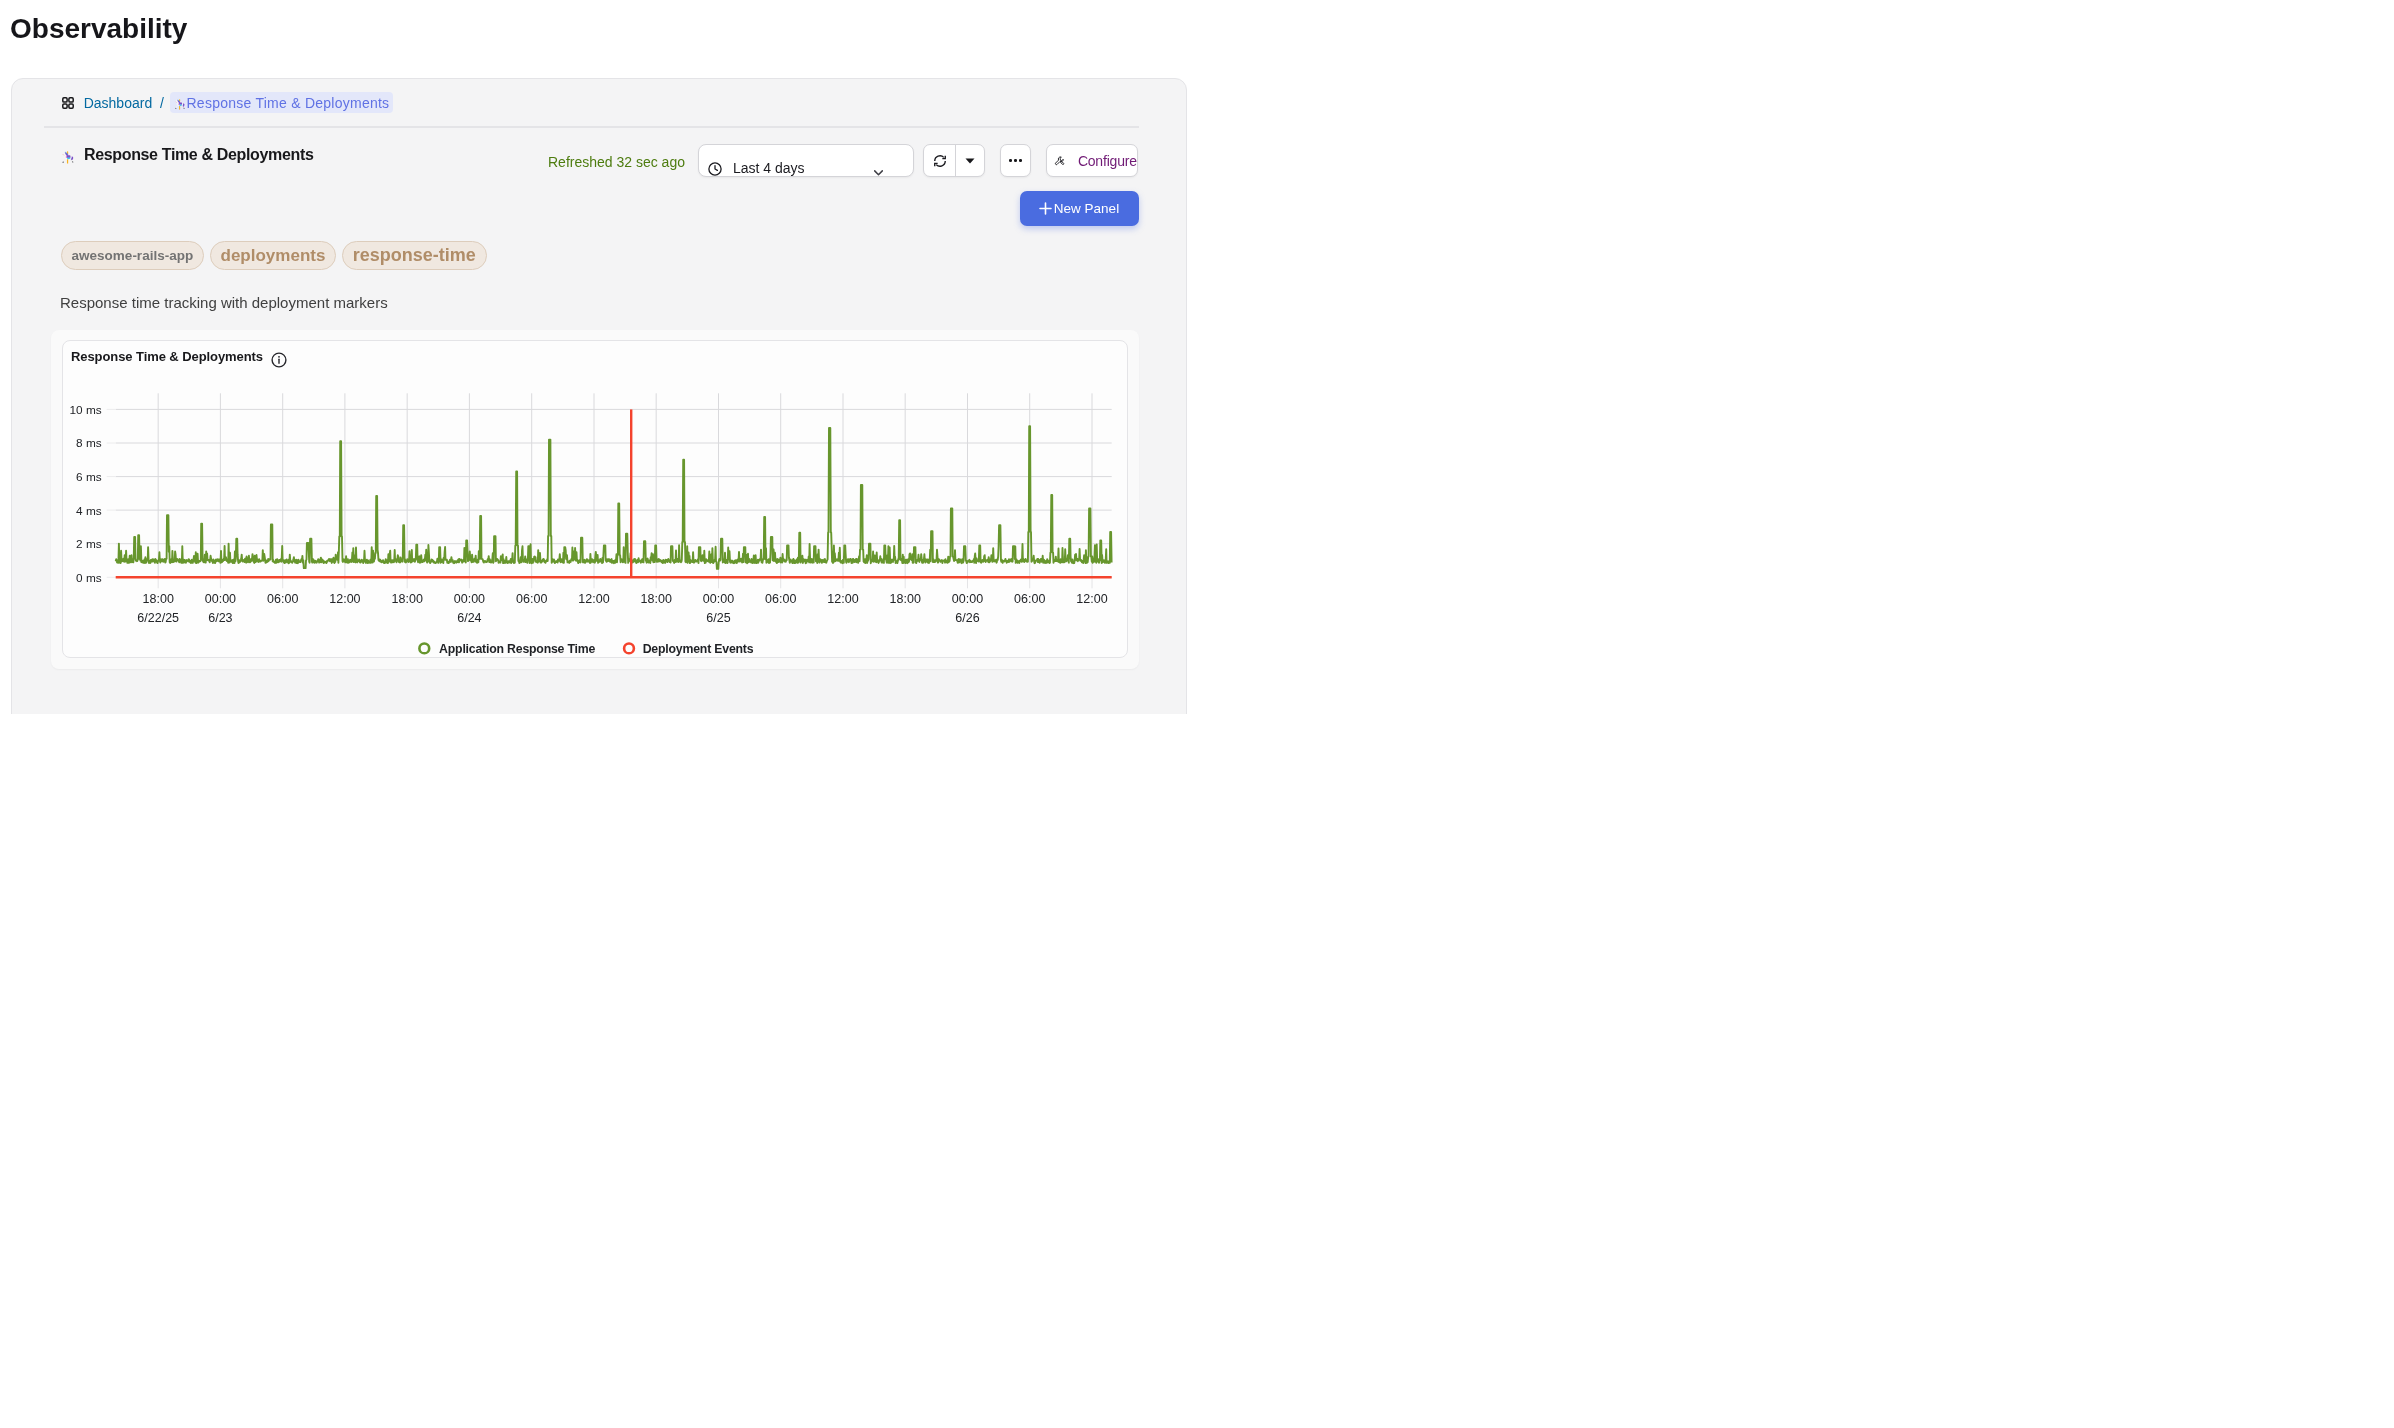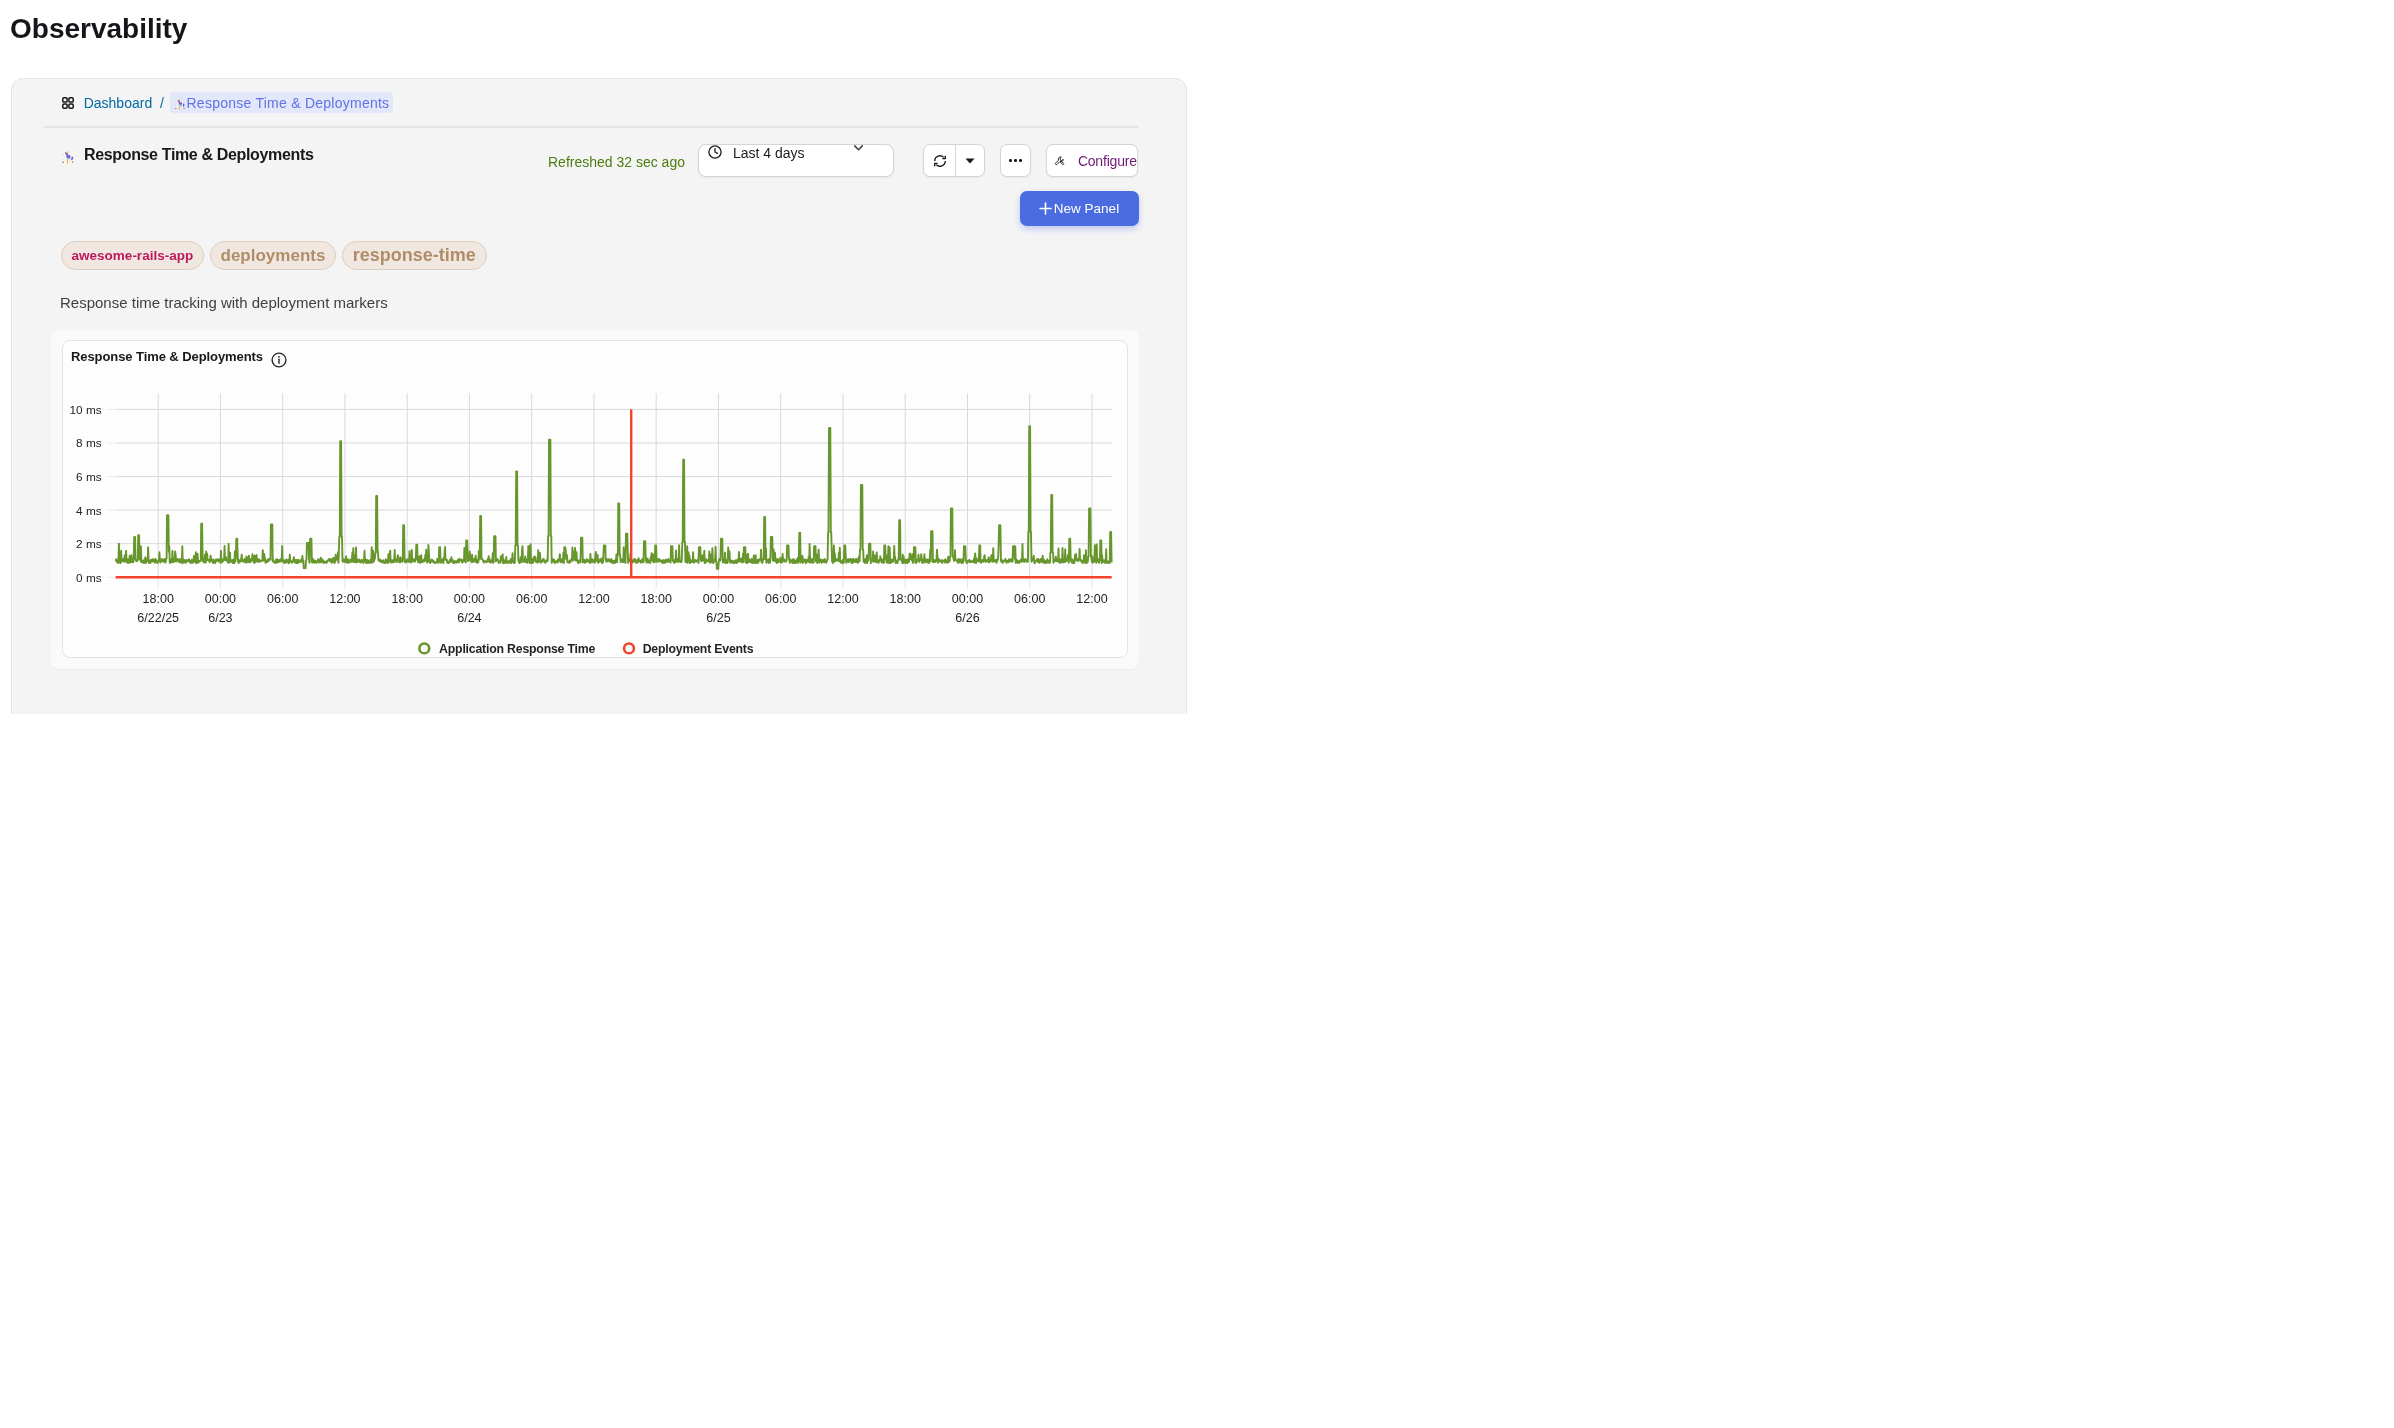--- a/index.html
+++ b/index.html
@@ -55,21 +55,21 @@
 <path d="M9 5 C12 5 14 8 15 11" stroke="#3bb3e8" stroke-width="1.2" fill="none"></path>
 <path d="M4.5 10 L6.5 12" stroke="#e2574c" stroke-width="1"></path>
 <path d="M14 12 L21 12 C22 14 22 16 21 18 L14 18 C13 16 13 14 14 12 Z" fill="#7c52c8"></path>
 <path d="M13.5 17 L21.5 17 L21 20 C18 21.5 16 21.5 14 20 Z" fill="#45c0e8"></path>
 <circle cx="12.5" cy="16" r="1.6" fill="#d553c8"></circle>
 </svg></span></div>
 <div class="abs" style="left:84px;top:146.2px;font-size:16px;font-weight:bold;letter-spacing:-0.35px;color:#18181b">Response Time &amp; Deployments</div>
 
 <div class="abs" style="left:548px;top:153.6px;font-size:14px;color:#4d7c0f">Refreshed 32 sec ago</div>
 
-<div class="btn abs" style="left:698px;top:144px;width:196px;height:33px;border-radius:8px;display:flex;align-items:flex-start">
+<div class="btn abs" style="left:698px;top:144px;width:216px;height:33px;border-radius:8px;display:flex;align-items:flex-end">
 <svg style="margin-left:9px" width="14" height="14" viewBox="0 0 14 14" fill="none" stroke="#1b1b20" stroke-width="1.3">
         <circle cx="7" cy="7" r="6.1"></circle>
         <path d="M7 3.6 V7 L9.4 8.4" stroke-linecap="round"></path>
       </svg>
 <span style="margin-left:11px;font-size:14px;color:#1b1b20">Last 4 days</span>
 <svg style="position:absolute;right:30px" width="9" height="6" viewBox="0 0 9 6" fill="none" stroke="#3f3f46" stroke-width="1.5">
         <path d="M0.7 0.9 L4.5 4.7 L8.3 0.9" stroke-linecap="round" stroke-linejoin="round"></path>
       </svg>
 </div>
 
@@ -104,21 +104,21 @@
 </div>
 
 <div class="abs" style="left:1019.5px;top:191px;width:119px;height:35px;background:#4a6ce0;border-radius:7px;box-shadow:0 3px 6px rgba(90,120,230,.35);display:flex;align-items:center;justify-content:center">
 <svg width="13" height="13" viewBox="0 0 13 13" stroke="#fff" stroke-width="1.6" stroke-linecap="round">
         <path d="M6.5 1 V12 M1 6.5 H12"></path>
       </svg>
 <span style="margin-left:2px;font-size:13.5px;color:#fff;font-weight:500">New Panel</span>
 </div>
 
 <div class="abs" style="left:60.8px;top:241.3px;display:flex;gap:5.8px">
-<div style="height:29px;padding:0 9.8px;display:flex;align-items:center;background:#f0e8e0;border:1px solid #ddcdbc;border-radius:999px;font-size:13.5px;font-weight:bold;color:#be185d">awesome-rails-app</div>
+<div style="height:29px;padding:0 9.8px;display:flex;align-items:center;background:#f0e8e0;border:1px solid #ddcdbc;border-radius:999px;font-size:13.5px;font-weight:bold;color:#737373">awesome-rails-app</div>
 <div style="height:29px;padding:0 9.8px;display:flex;align-items:center;background:#f0e8e0;border:1px solid #ddcdbc;border-radius:999px;font-size:17px;font-weight:bold;color:#b08d68">deployments</div>
 <div style="height:29px;padding:0 9.8px;display:flex;align-items:center;background:#f0e8e0;border:1px solid #ddcdbc;border-radius:999px;font-size:18px;font-weight:bold;color:#b08d68">response-time</div>
 </div>
 
 <div class="abs" style="left:60px;top:293.5px;font-size:15px;color:#404040">Response time tracking with deployment markers</div>
 
 <div class="abs" style="left:51.4px;top:329.6px;width:1087.2px;height:339.5px;background:#fafafa;border-radius:8px;box-shadow:0 1px 2px rgba(0,0,0,.04)"></div>
 <div class="abs" style="left:62.3px;top:339.7px;width:1066px;height:318.3px;background:#fdfdfd;border:1px solid #e4e4e7;border-radius:8px"></div>
 
 <div class="abs" style="left:71px;top:348.8px;font-size:13px;font-weight:bold;letter-spacing:-0.08px;color:#18181b">Response Time &amp; Deployments</div>

